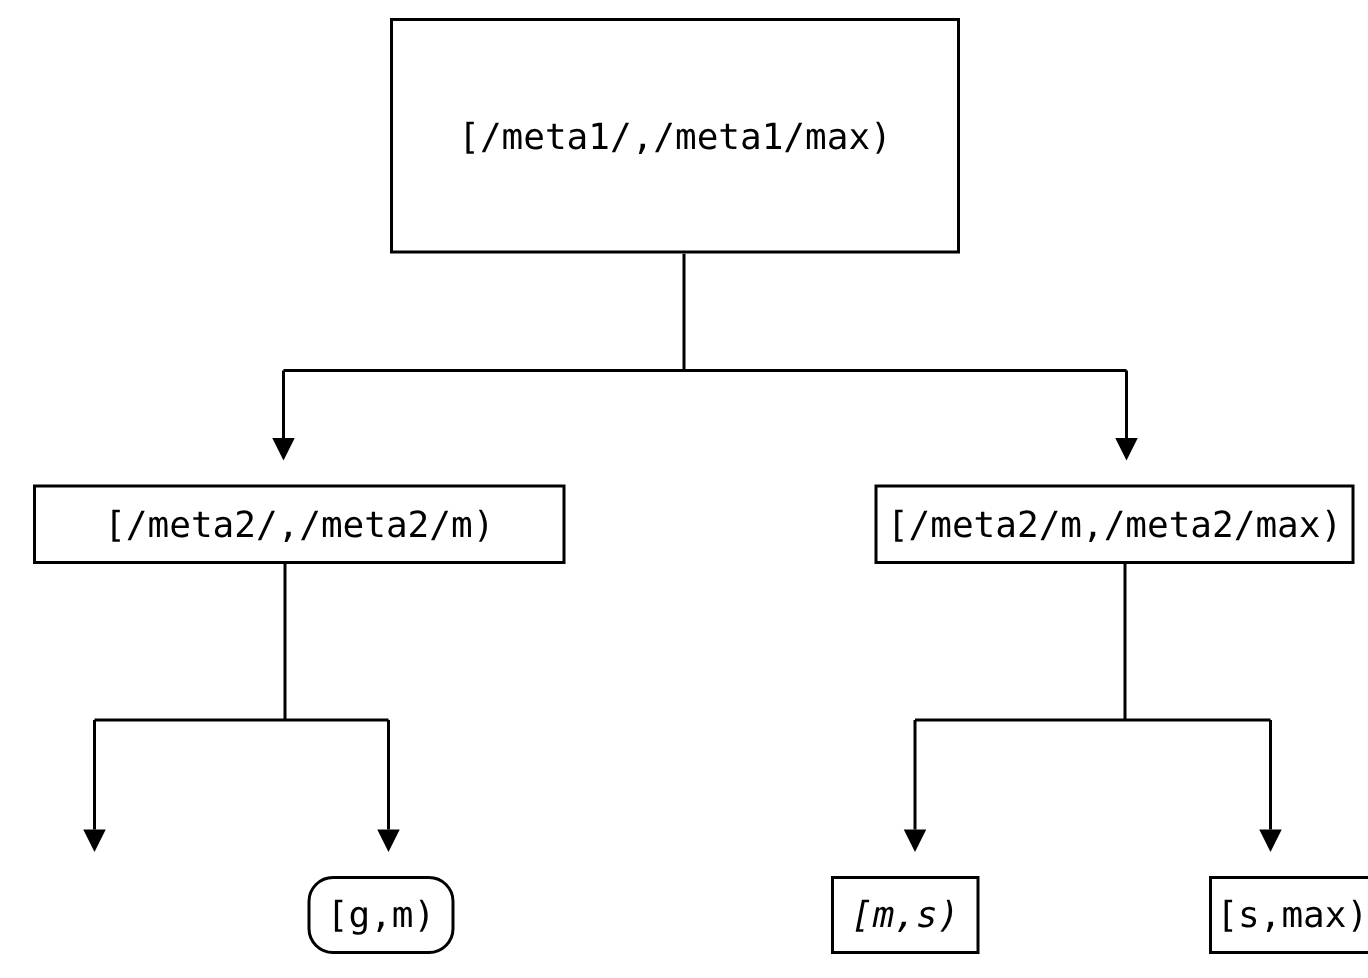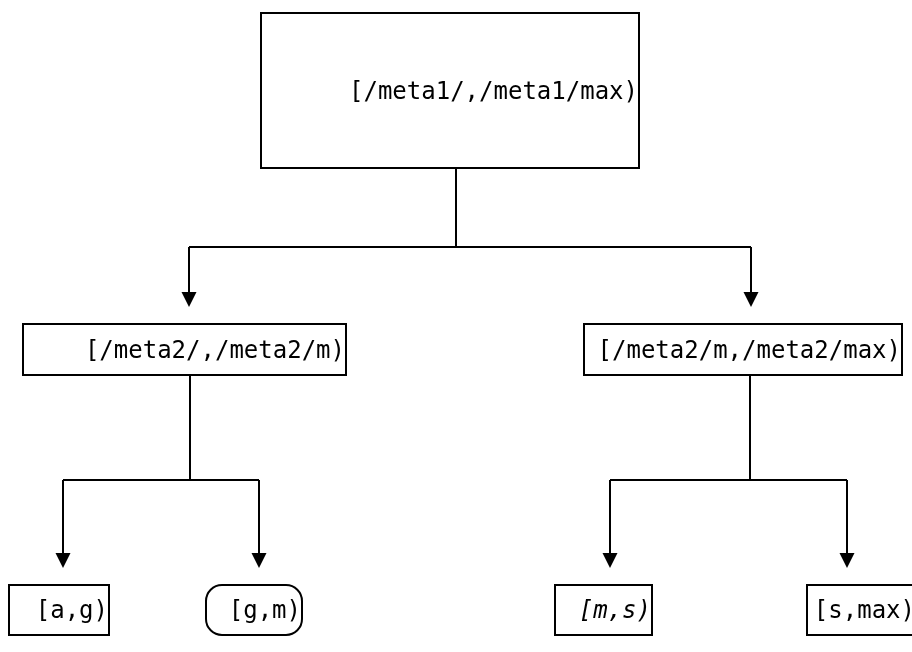--- a/index.html
+++ b/index.html
@@ -27,27 +27,27 @@
     width:912px;height:652px;
   }
   .node{
     position:absolute;
     box-sizing:border-box;
     background:var(--node_fill);
     border:2px solid var(--node_border);
     color:var(--text);
     display:flex;
     align-items:center;
-    justify-content:flex-end;
+    justify-content:center;
     font-size:24px;
     white-space:nowrap;
   }
   
   .n-root {left:260px;top:12px; width:380px;height:157px;}
-  .n-l    {left:22px; top:323px;width:325px;height:53px;}
+  .n-l    {left:22px; top:323px;width:355px;height:53px;}
   .n-r    {left:583px;top:323px;width:320px;height:53px;}
   .n-ag   {left:8px;  top:584px;width:102px;height:52px;}
   .n-gm   {left:205px;top:584px;width:98px; height:52px;border-radius:17px;}
   .n-ms   {left:554px;top:584px;width:99px; height:52px;font-style:italic;}
   .n-smax {left:778px;top:584px;width:111px;height:52px;margin-left:28px;}
 
   .wires path{stroke:var(--line);stroke-width:2;fill:none;}
   .wires polygon{fill:var(--line);stroke:none;}
 </style>
 </head>
@@ -81,23 +81,20 @@
   </div>
 
   <div class="node n-l">
     <span>[/meta2/,/meta2/m)</span>
   </div>
 
   <div class="node n-r">
     <span>[/meta2/m,/meta2/max)</span>
   </div>
 
-  <div class="node n-ag">
-    <span>[a,g)</span>
-  </div>
 
   <div class="node n-gm">
     <span>[g,m)</span>
   </div>
 
   <div class="node n-ms">
     <span>[m,s)</span>
   </div>
 
   <div class="node n-smax">

